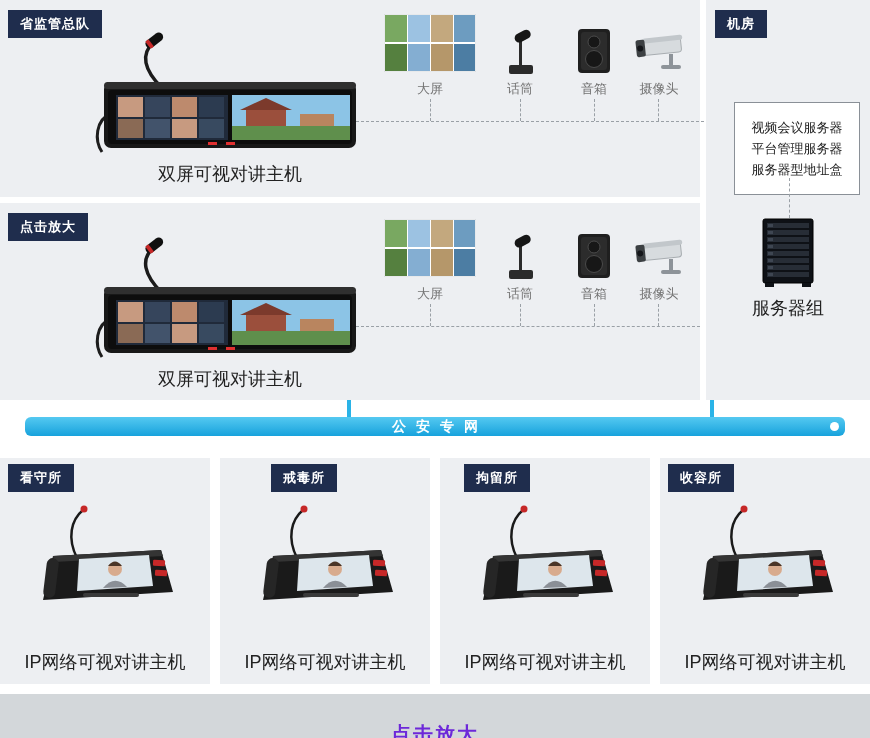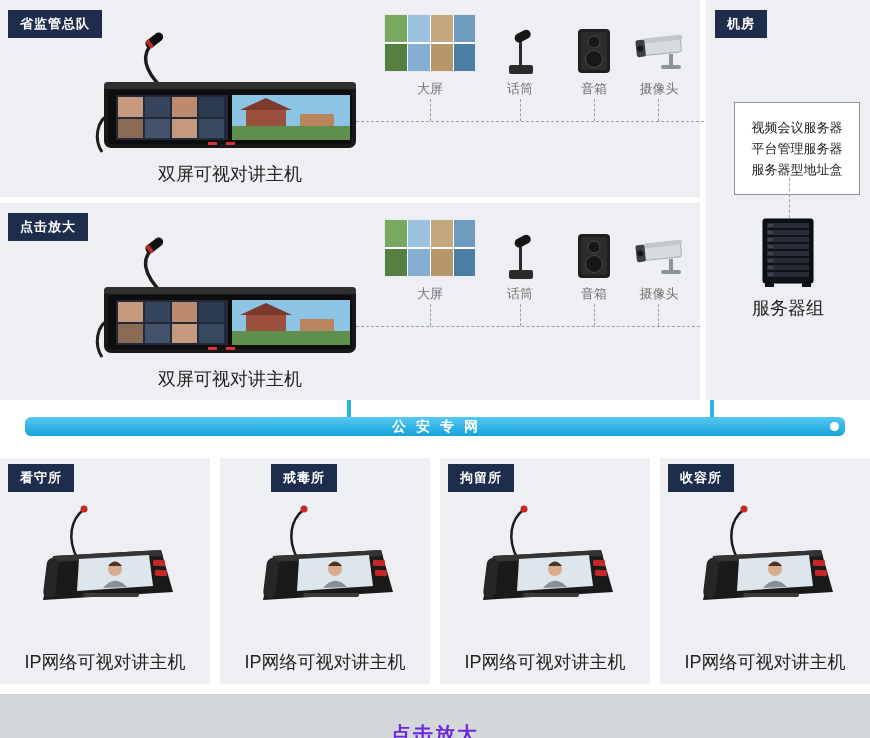--- a/index.html
+++ b/index.html
@@ -292,21 +292,21 @@
         <rect x="128" y="64" width="12" height="6" rx="1" fill="#c62828" transform="rotate(4 134 67)"></rect>
         <rect x="130" y="74" width="12" height="6" rx="1" fill="#c62828" transform="rotate(4 136 77)"></rect>
         <rect x="58" y="97" width="56" height="4" rx="2" fill="#3a3a3a"></rect>
         <rect x="20" y="62" width="12" height="40" rx="6" fill="#262626" transform="rotate(7 26 82)"></rect>
       </svg>
     </div>
     <div class="dev-lbl" style="left:0;top:192px;width:210px;">IP网络可视对讲主机</div>
   </div>
 
   <div class="panel" style="left:440px;top:458px;width:210px;height:226px;">
-    <div class="tab" style="left:8px;top:6px;text-align:center;">拘留所</div>
+    <div class="tab" style="left:24px;top:6px;text-align:center;">拘留所</div>
     <div style="position:absolute;left:25px;top:38px;">
       <svg viewBox="0 0 160 120" width="160" height="120">
         <path d="M52 62 C 42 42, 46 24, 58 14" stroke="#1a1a1a" stroke-width="2.5" fill="none"></path>
         <circle cx="59" cy="13" r="3.5" fill="#c62828"></circle>
         <polygon points="28,60 136,54 148,96 18,104" fill="#1a1a1a"></polygon>
         <polygon points="28,60 136,54 138,60 29,66" fill="#343434"></polygon>
         <polygon points="54,63 124,59 128,90 52,95" fill="#dde6ec"></polygon>
         <circle cx="90" cy="73" r="7" fill="#d8ab8d"></circle>
         <path d="M83 70 q7 -9 14 0 z" fill="#4a3527"></path>
         <path d="M78 92 Q90 78 102 91 Z" fill="#8a8f96"></path>

